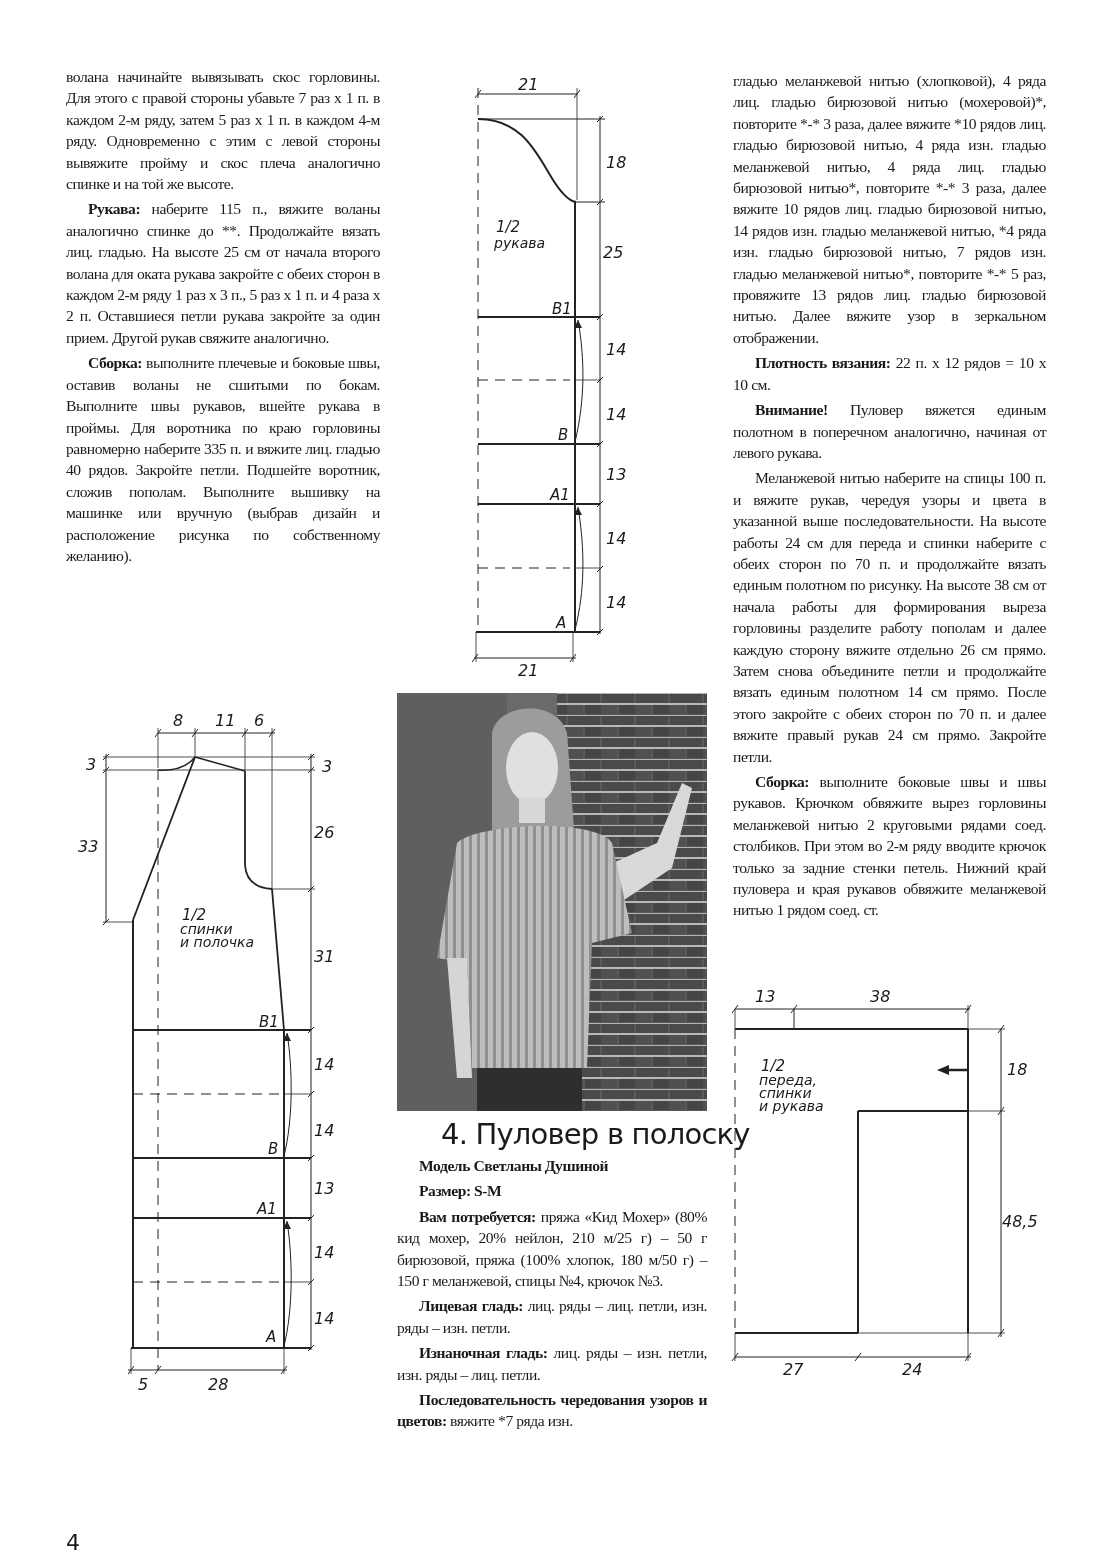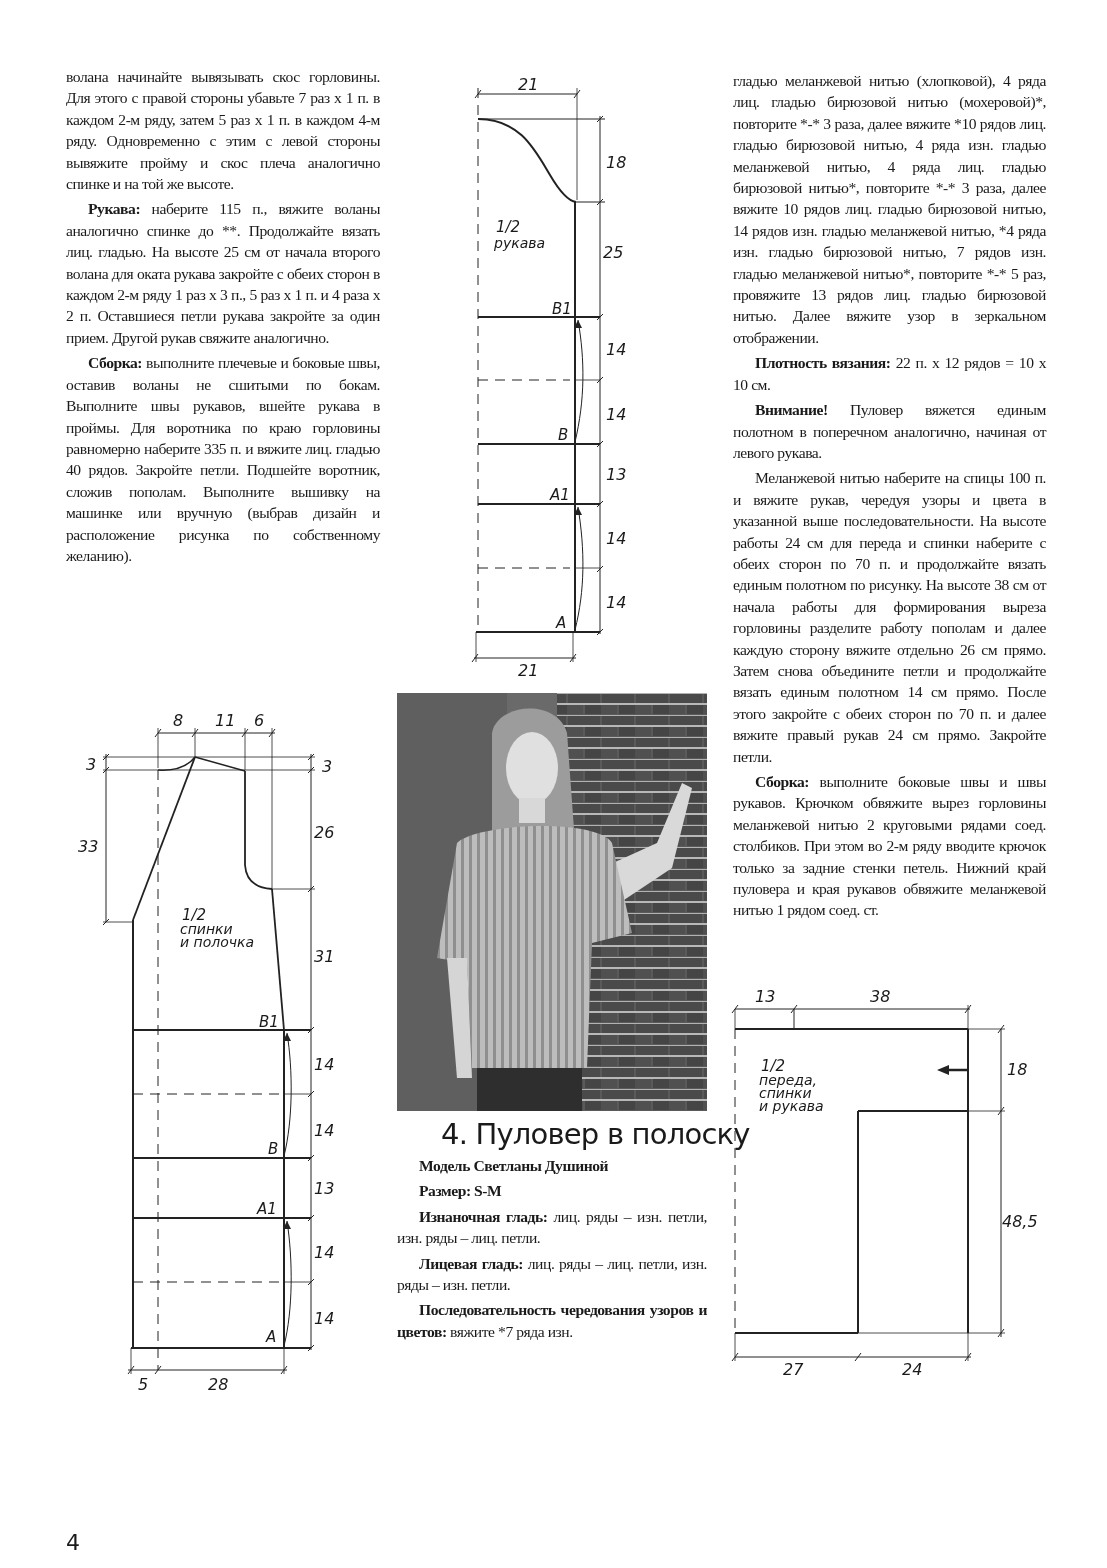--- a/index.html
+++ b/index.html
@@ -217,22 +217,23 @@
 
     <rect x="80" y="375" width="105" height="43" fill="#2e2e2e"></rect>
   </svg>
 </div>
 
 <div id="title">4. Пуловер в полоску</div>
 
 <div id="col-mid" class="col">
   <p><b>Модель Светланы Душиной</b></p>
   <p><b>Размер: S-M</b></p>
+  <p><b>Вам потребуется:</b><span> пряжа «Кид Мохер» (80% кид мохер, 20% нейлон, 210 м/25 г) – 50 г бирюзовой, пряжа (100% хлопок, 180 м/50 г) – 150 г меланжевой, спицы №4, крючок №3.</span></p>
+  <p><b>Лицевая гладь:</b><span> лиц. ряды – лиц. петли, изн. ряды – изн. петли.</span></p>
   <p><b>Изнаночная гладь:</b><span> лиц. ряды – изн. петли, изн. ряды – лиц. петли.</span></p>
-  <p><b>Лицевая гладь:</b><span> лиц. ряды – лиц. петли, изн. ряды – изн. петли.</span></p>
   <p><b>Последовательность чередования узоров и цветов:</b><span> вяжите *7 ряда изн.</span></p>
 </div>
 
 <div id="col-right" class="col">
   <p class="noindent">гладью меланжевой нитью (хлопковой), 4 ряда лиц. гладью бирюзовой нитью (мохеровой)*, повторите *-* 3 раза, далее вяжите *10 рядов лиц. гладью бирюзовой нитью, 4 ряда изн. гладью меланжевой нитью, 4 ряда лиц. гладью бирюзовой нитью*, повторите *-* 3 раза, далее вяжите 10 рядов лиц. гладью бирюзовой нитью, 14 рядов изн. гладью меланжевой нитью, *4 ряда изн. гладью бирюзовой нитью, 7 рядов изн. гладью меланжевой нитью*, повторите *-* 5 раз, провяжите 13 рядов лиц. гладью бирюзовой нитью. Далее вяжите узор в зеркальном отображении.</p>
   <p><b>Плотность вязания:</b><span> 22 п. х 12 рядов = 10 х 10 см.</span></p>
   <p><b>Внимание!</b><span> Пуловер вяжется единым полотном в поперечном аналогично, начиная от левого рукава.</span></p>
   <p>Меланжевой нитью наберите на спицы 100 п. и вяжите рукав, чередуя узоры и цвета в указанной выше последовательности. На высоте работы 24 см для переда и спинки наберите с обеих сторон по 70 п. и продолжайте вязать единым полотном по рисунку. На высоте 38 см от начала работы для формирования выреза горловины разделите работу пополам и далее каждую сторону вяжите отдельно 26 см прямо. Затем снова объедините петли и продолжайте вязать единым полотном 14 см прямо. После этого закройте с обеих сторон по 70 п. и далее вяжите правый рукав 24 см прямо. Закройте петли.</p>
   <p><b>Сборка:</b><span> выполните боковые швы и швы рукавов. Крючком обвяжите вырез горловины меланжевой нитью 2 круговыми рядами соед. столбиков. При этом во 2-м ряду вводите крючок только за задние стенки петель. Нижний край пуловера и края рукавов обвяжите меланжевой нитью 1 рядом соед. ст.</span></p>
 </div>

